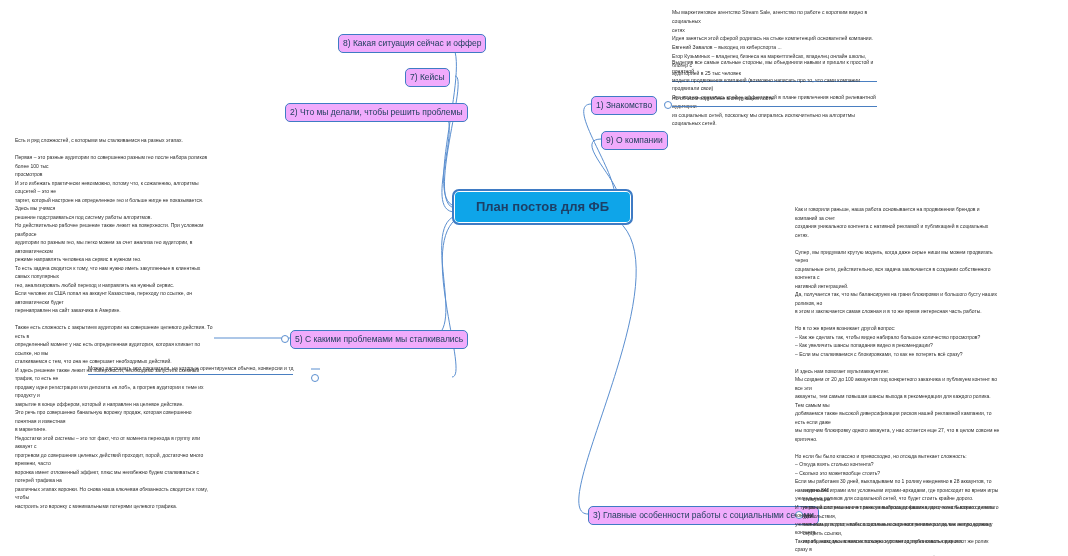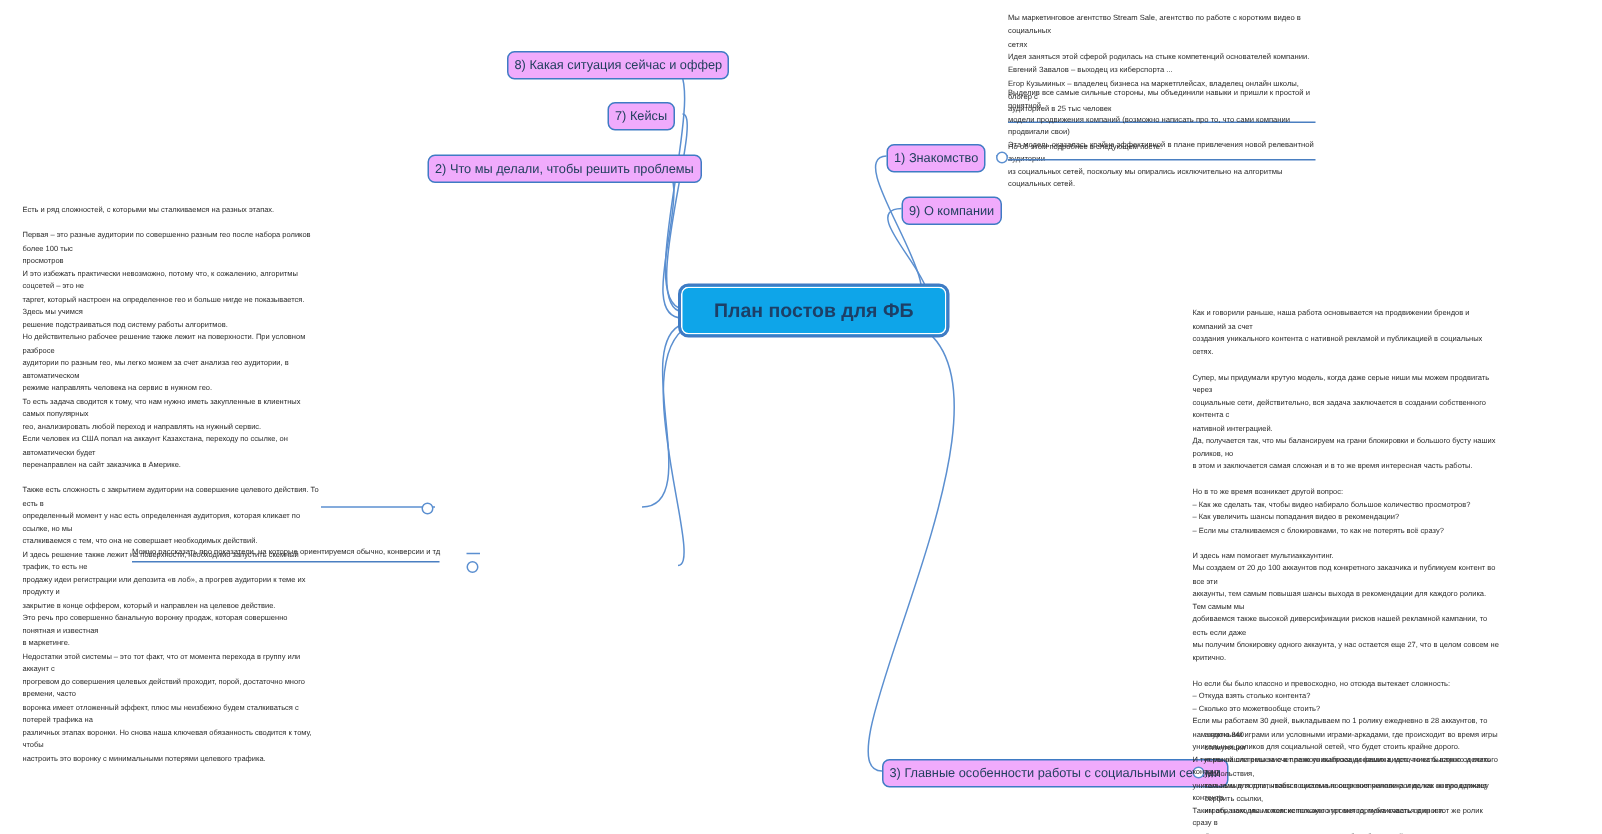--- a/index.html
+++ b/index.html
@@ -104,20 +104,21 @@
 
   <div class="node" style="left:588px;top:506px;">3) Главные особенности работы с социальными сетями</div>
   <div class="dot" style="left:795px;top:511px;"></div>
 
   <div class="node" style="left:338px;top:34px;">8) Какая ситуация сейчас и оффер</div>
 
   <div class="node" style="left:405px;top:68px;text-align:center;">7) Кейсы</div>
 
   <div class="node" style="left:285px;top:103px;">2) Что мы делали, чтобы решить проблемы</div>
 
+  <div class="node" style="left:290px;top:330px;">5) С какими проблемами мы сталкивались</div>
   <div class="dot" style="left:281px;top:335px;"></div>
 
   <div class="dot" style="left:311px;top:374px;"></div>
 
   <div class="note" style="left:672px;top:8px;width:205px;">Мы маркетинговое агентство Stream Sale, агентство по работе с коротким видео в социальных
 сетях
 Идея заняться этой сферой родилась на стыке компетенций основателей компании.
 Евгений Завалов – выходец из киберспорта ...
 Егор Кузьминых – владелец бизнеса на маркетплейсах, владелец онлайн школы, блогер с
 аудиторией в 25 тыс человек</div>

